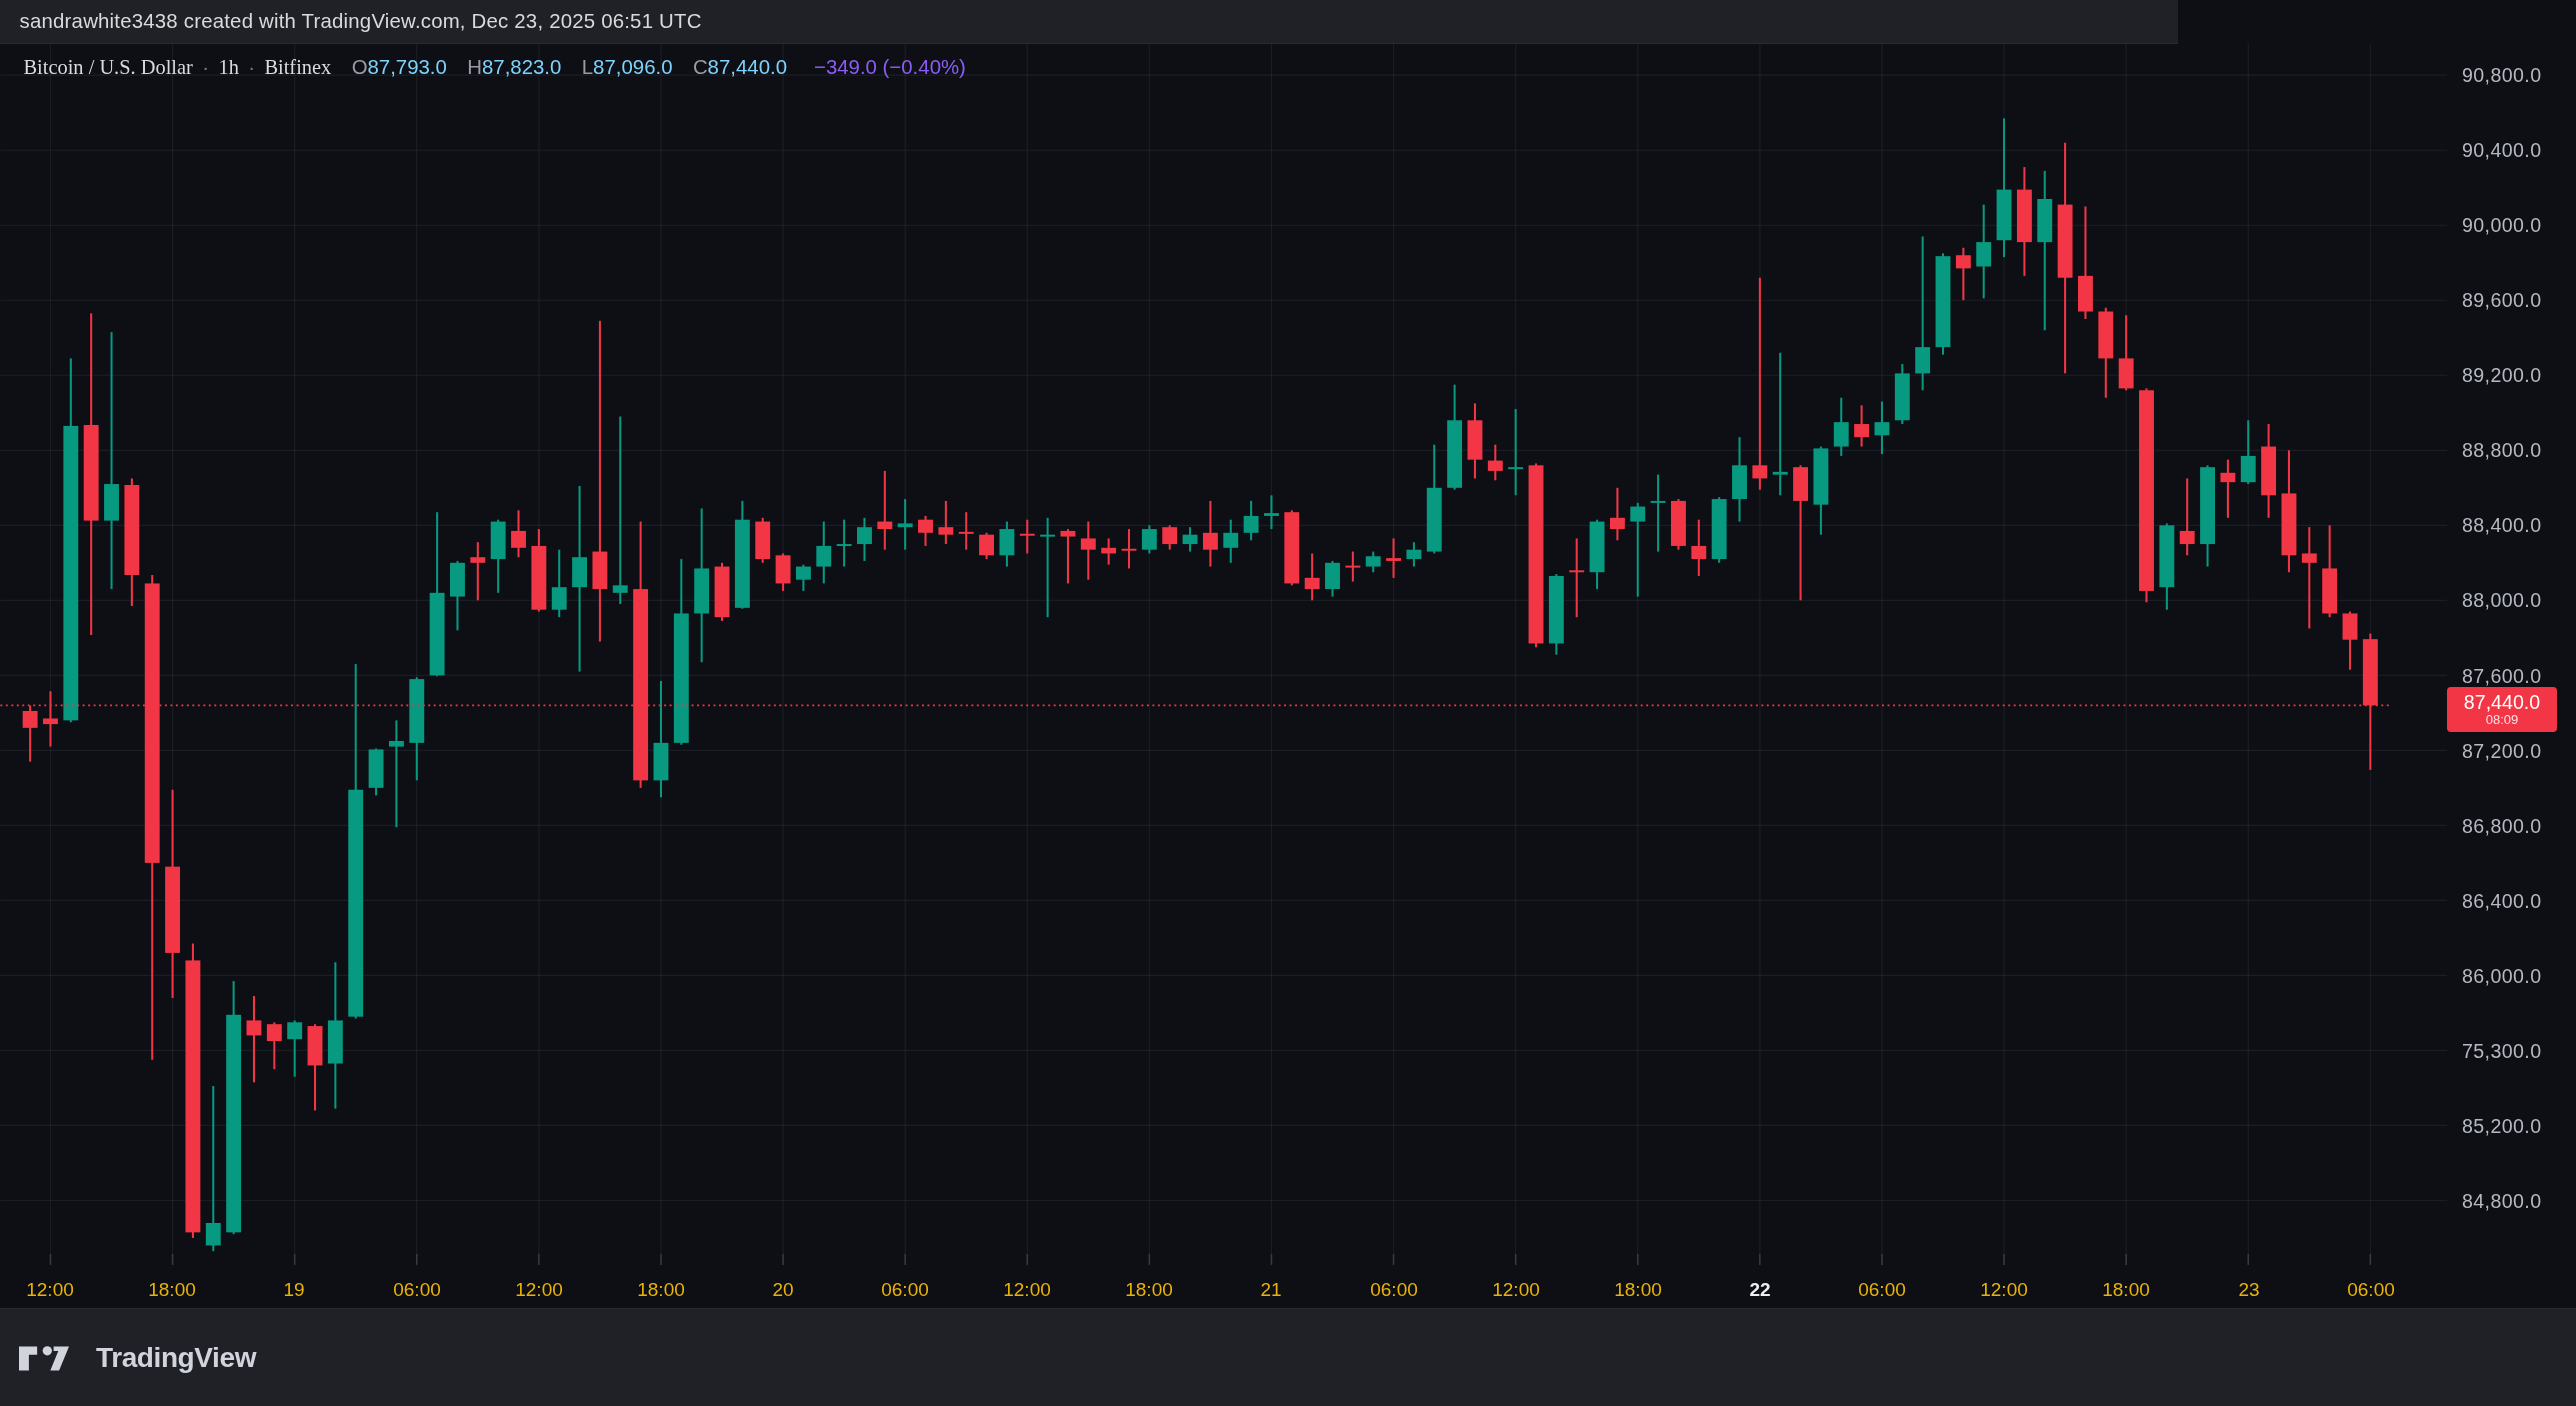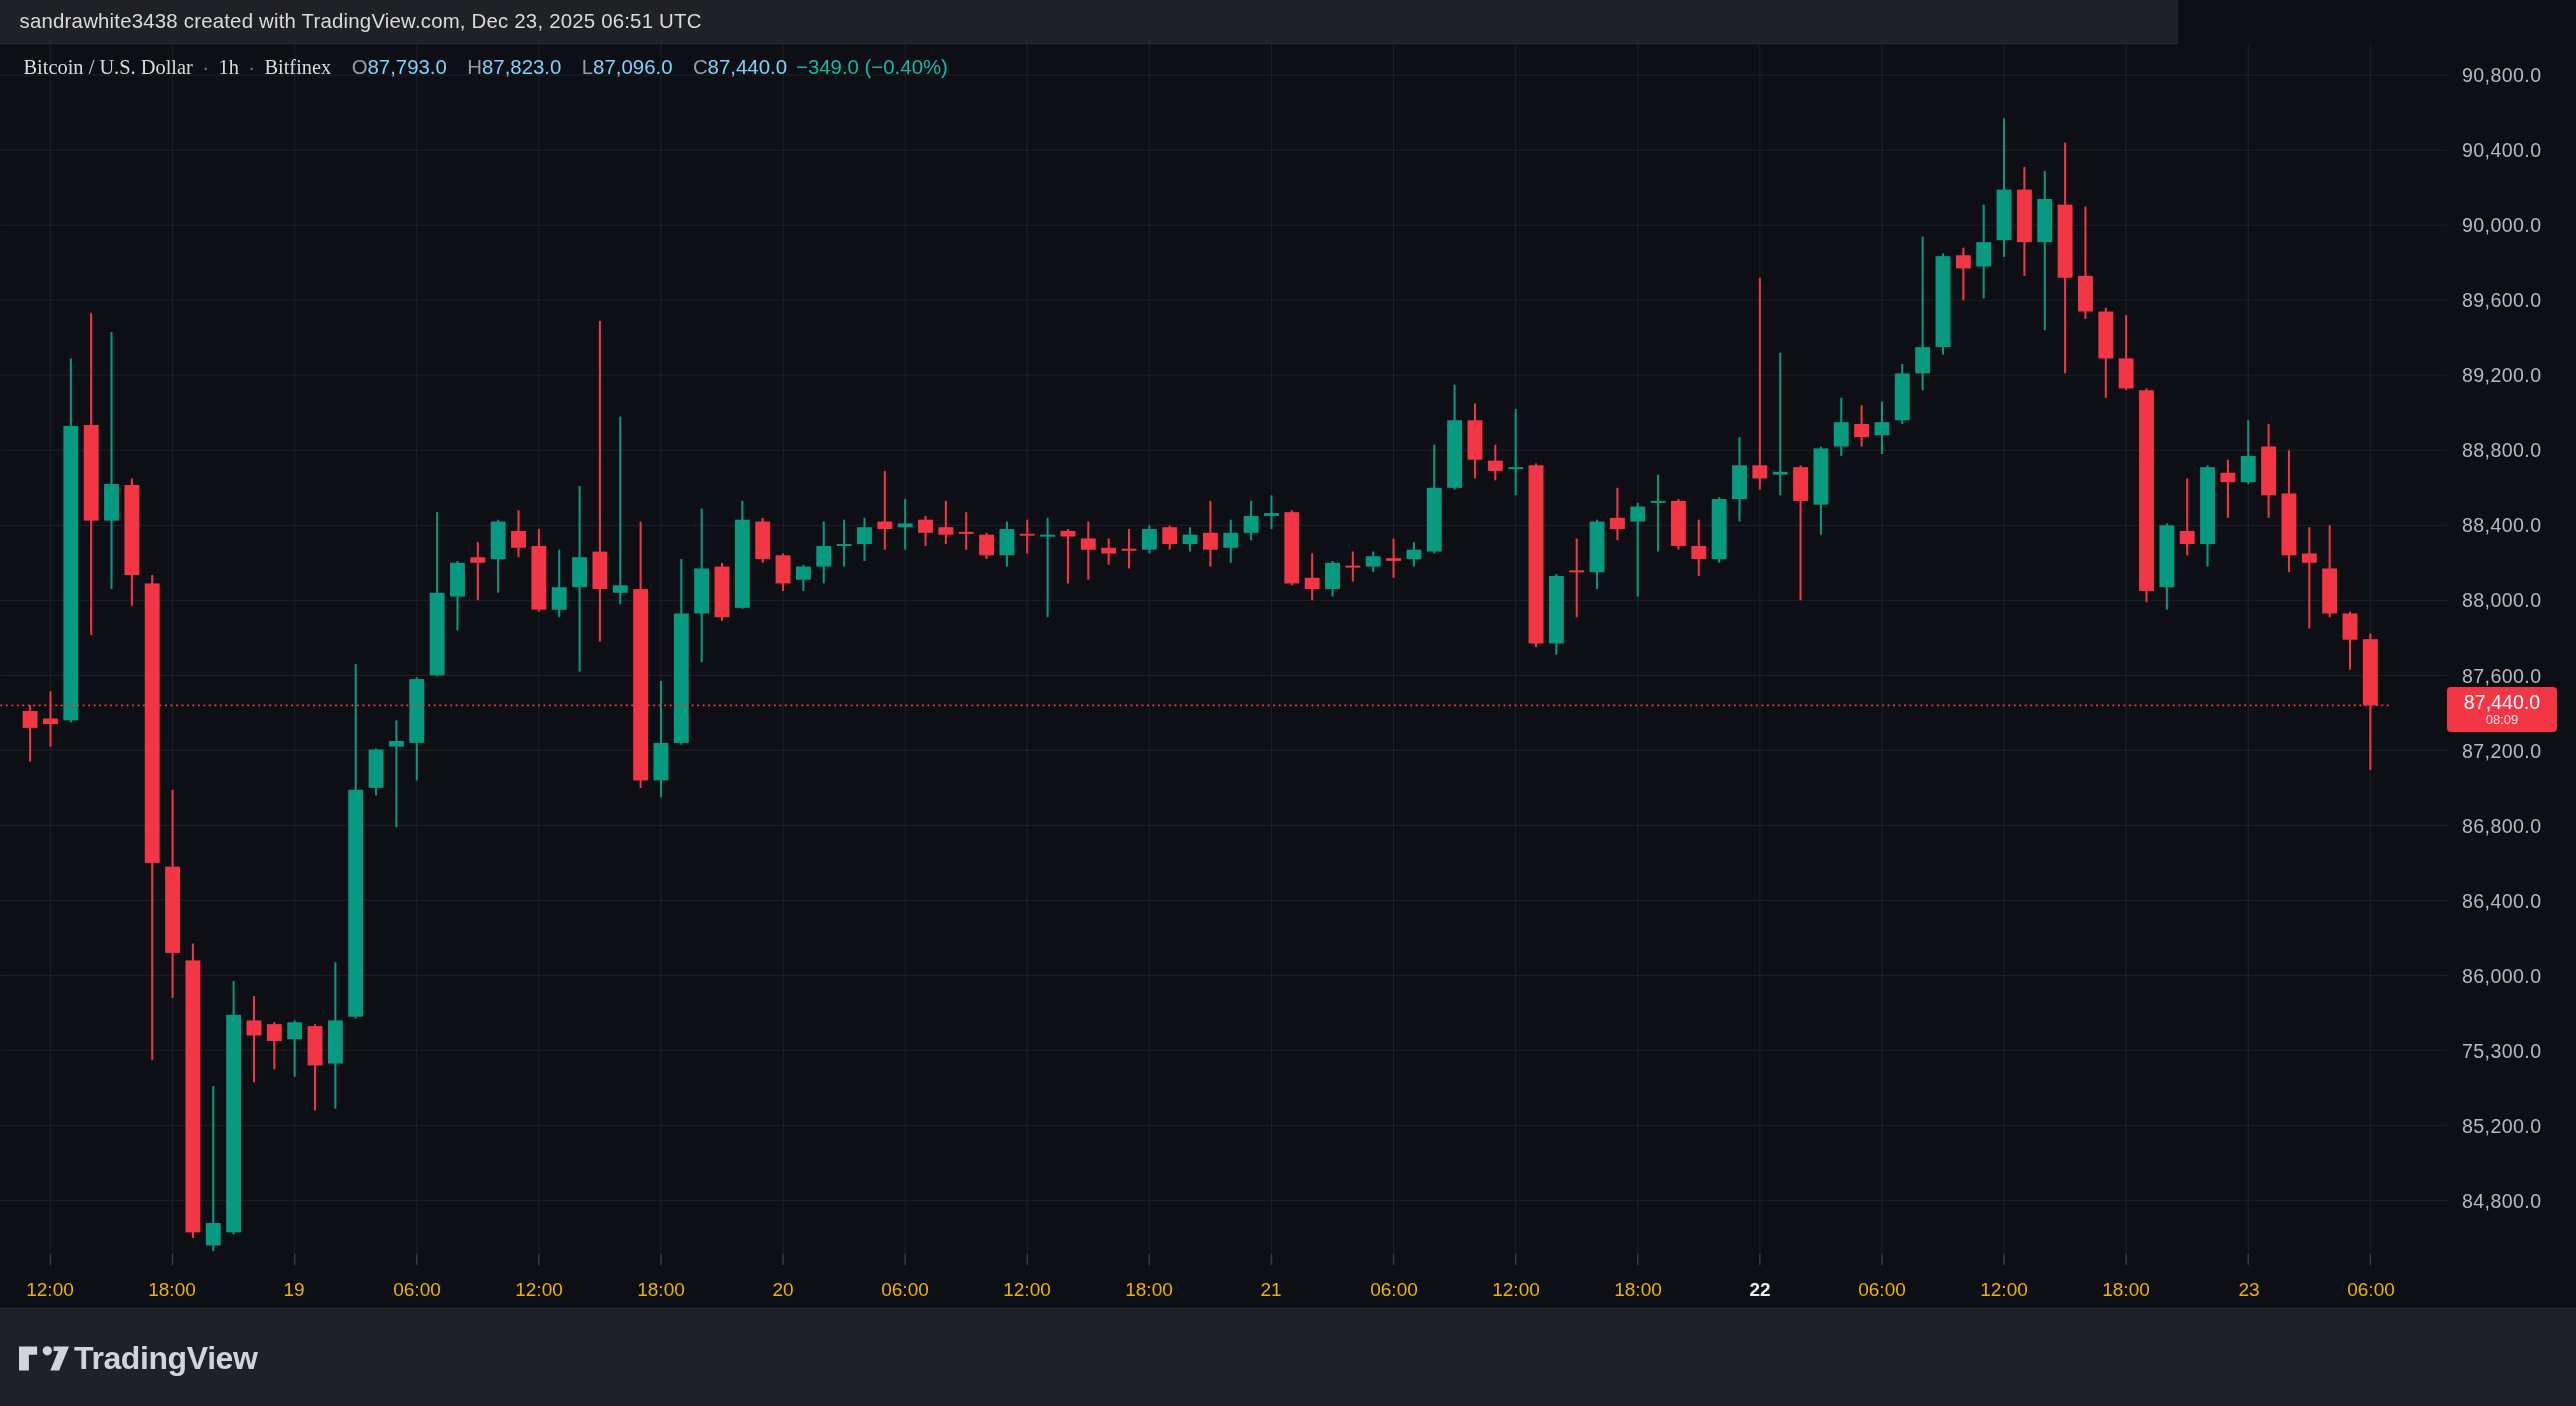--- a/index.html
+++ b/index.html
@@ -18,21 +18,21 @@
 
   
   .legend { position:absolute; left:23.5px; top:56px; display:flex; align-items:baseline;
             font-size:20.4px; white-space:nowrap; }
   .legend .sym { color:#d9dbdf;font-family:Liberation Serif, serif; }
   .legend .dot { color:#787b86; margin:0 9.4px; }
   .legend .ohlc { margin-left:20.4px; }
   .legend .ohlc:first-of-type { margin-left:23.5px; }
   .legend .olbl { color:#989ba5; }
   .legend .oval { color:#7dd3fc; }
-  .legend .chg { color:#14b8a6; margin-left:9px; }
+  .legend .chg { color:#8b5cf6; margin-left:27px; }
 
   
   .plabel { position:absolute; left:2462px; transform:translateY(-50%);
             font-size:19.6px; color:#b6b9c1; letter-spacing:0.4px; }
 
   
   .tlabel { position:absolute; top:1279px; transform:translateX(-50%);
             font-size:19px; color:#eab308; }
   .tlabel.bold { color:#eceef2; font-weight:700; }
 
@@ -43,21 +43,21 @@
               line-height:1.05; }
   .pricebox .pv { font-size:19.6px; }
   .pricebox .cd { font-size:13px; color:rgba(255,255,255,0.85); }
 
   
   .footer { position:absolute; left:0; top:1308px; width:2576px; height:99px;
             background:#1f2127; border-top:0.8px solid #282b34;
             display:flex; align-items:center; }
   .brand { display:flex; align-items:center; margin-left:19px; cursor:pointer; }
   .brand svg { width:50px; height:25px; }
-  .brand .btxt { margin-left:5px; font-size:32px; font-weight:700; color:#d1d4dc;
+  .brand .btxt { margin-left:27px; font-size:28px; font-weight:700; color:#d1d4dc;
                  letter-spacing:-0.4px; }
 </style>
 </head>
 <body>
 
 <div class="page">
 
   <div class="topbar">
     <span>sandrawhite3438 created with TradingView.com, Dec 23, 2025 06:51 UTC</span>
   </div>

